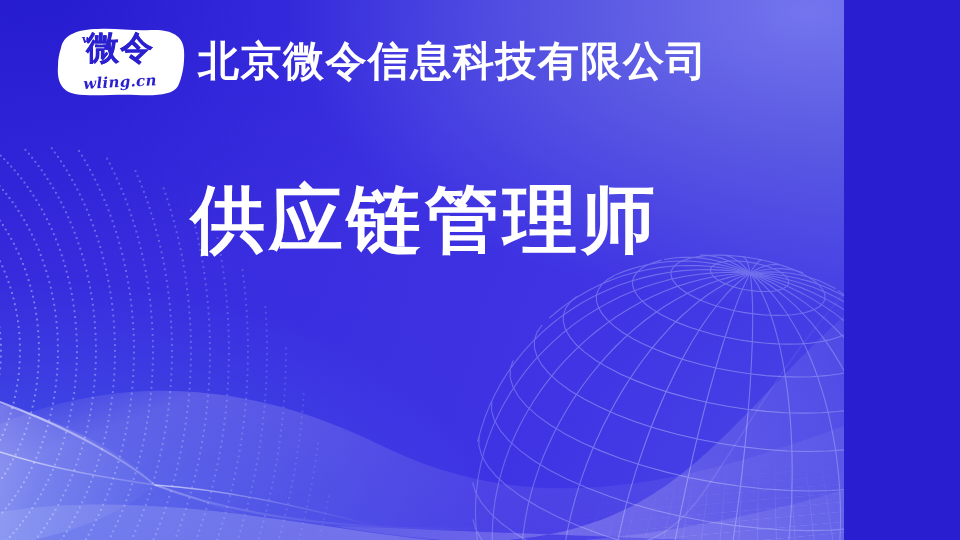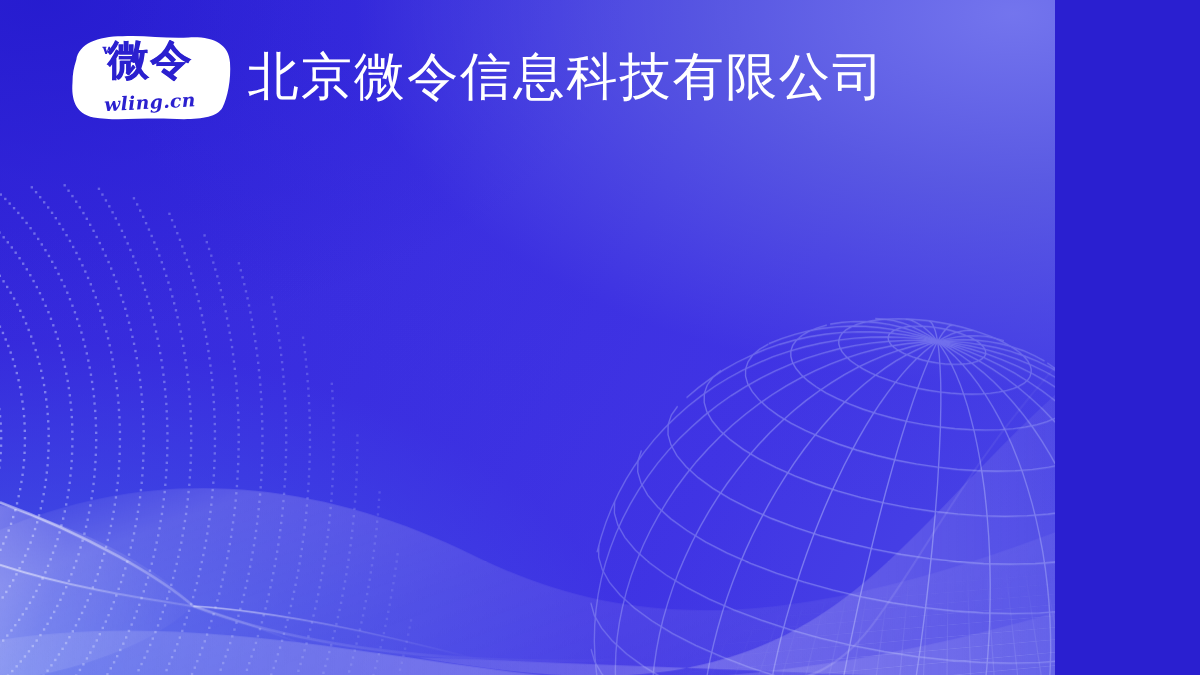--- a/index.html
+++ b/index.html
@@ -127,21 +127,21 @@
     left: 30px;
     top: 7px;
     font-family: "DejaVu Serif", "Liberation Serif", serif;
     font-weight: bold;
     font-size: 11px;
     color: #2b20cf;
   }
 
   .company-name {
     font-size: 41px;
-    font-weight: normal;
+    font-weight: bold;
     color: #ffffff;
     letter-spacing: 1.5px;
     white-space: nowrap;
     line-height: 1;
     padding-bottom: 2px;
   }
 
   
   .title-block {
     position: absolute;
@@ -2014,15 +2014,16 @@
         </svg>
       </div>
       <div class="logo-wordmark">微令</div>
       <div class="logo-w">w</div>
       <div class="logo-sub">wling.cn</div>
     </div>
     <div class="company-name">北京微令信息科技有限公司</div>
   </div>
 
   <div class="title-block">
+    <div class="title-line">供应链管理师</div>
   </div>
 
 </div>
 
 </body></html>

